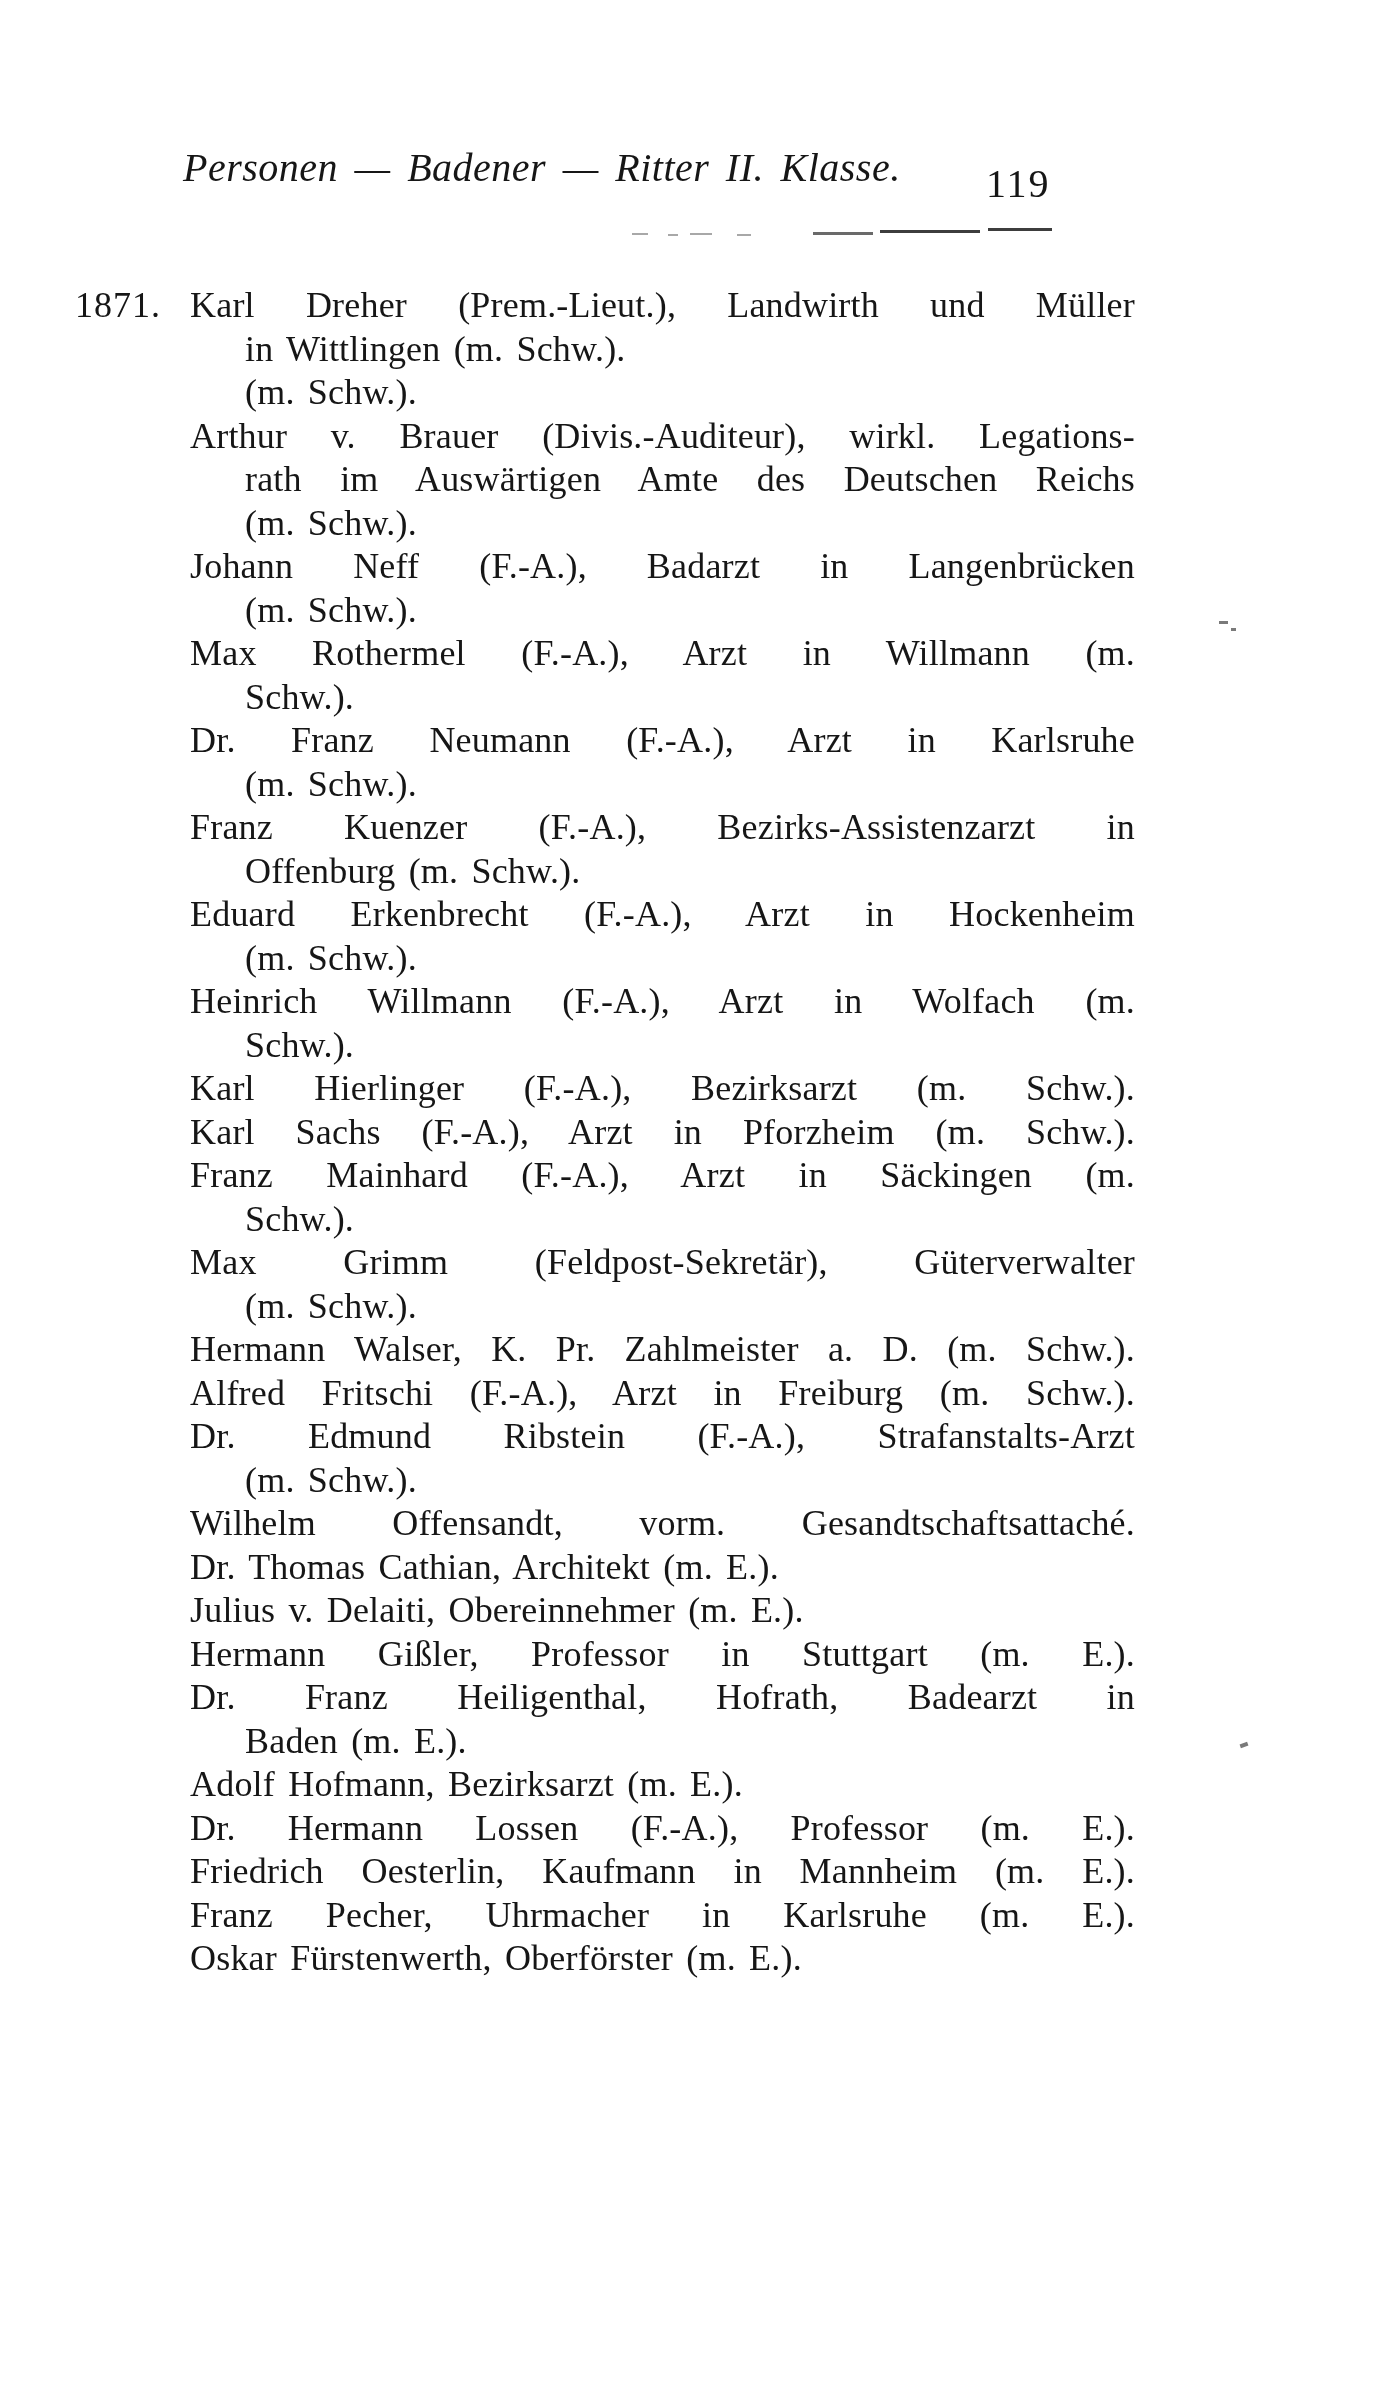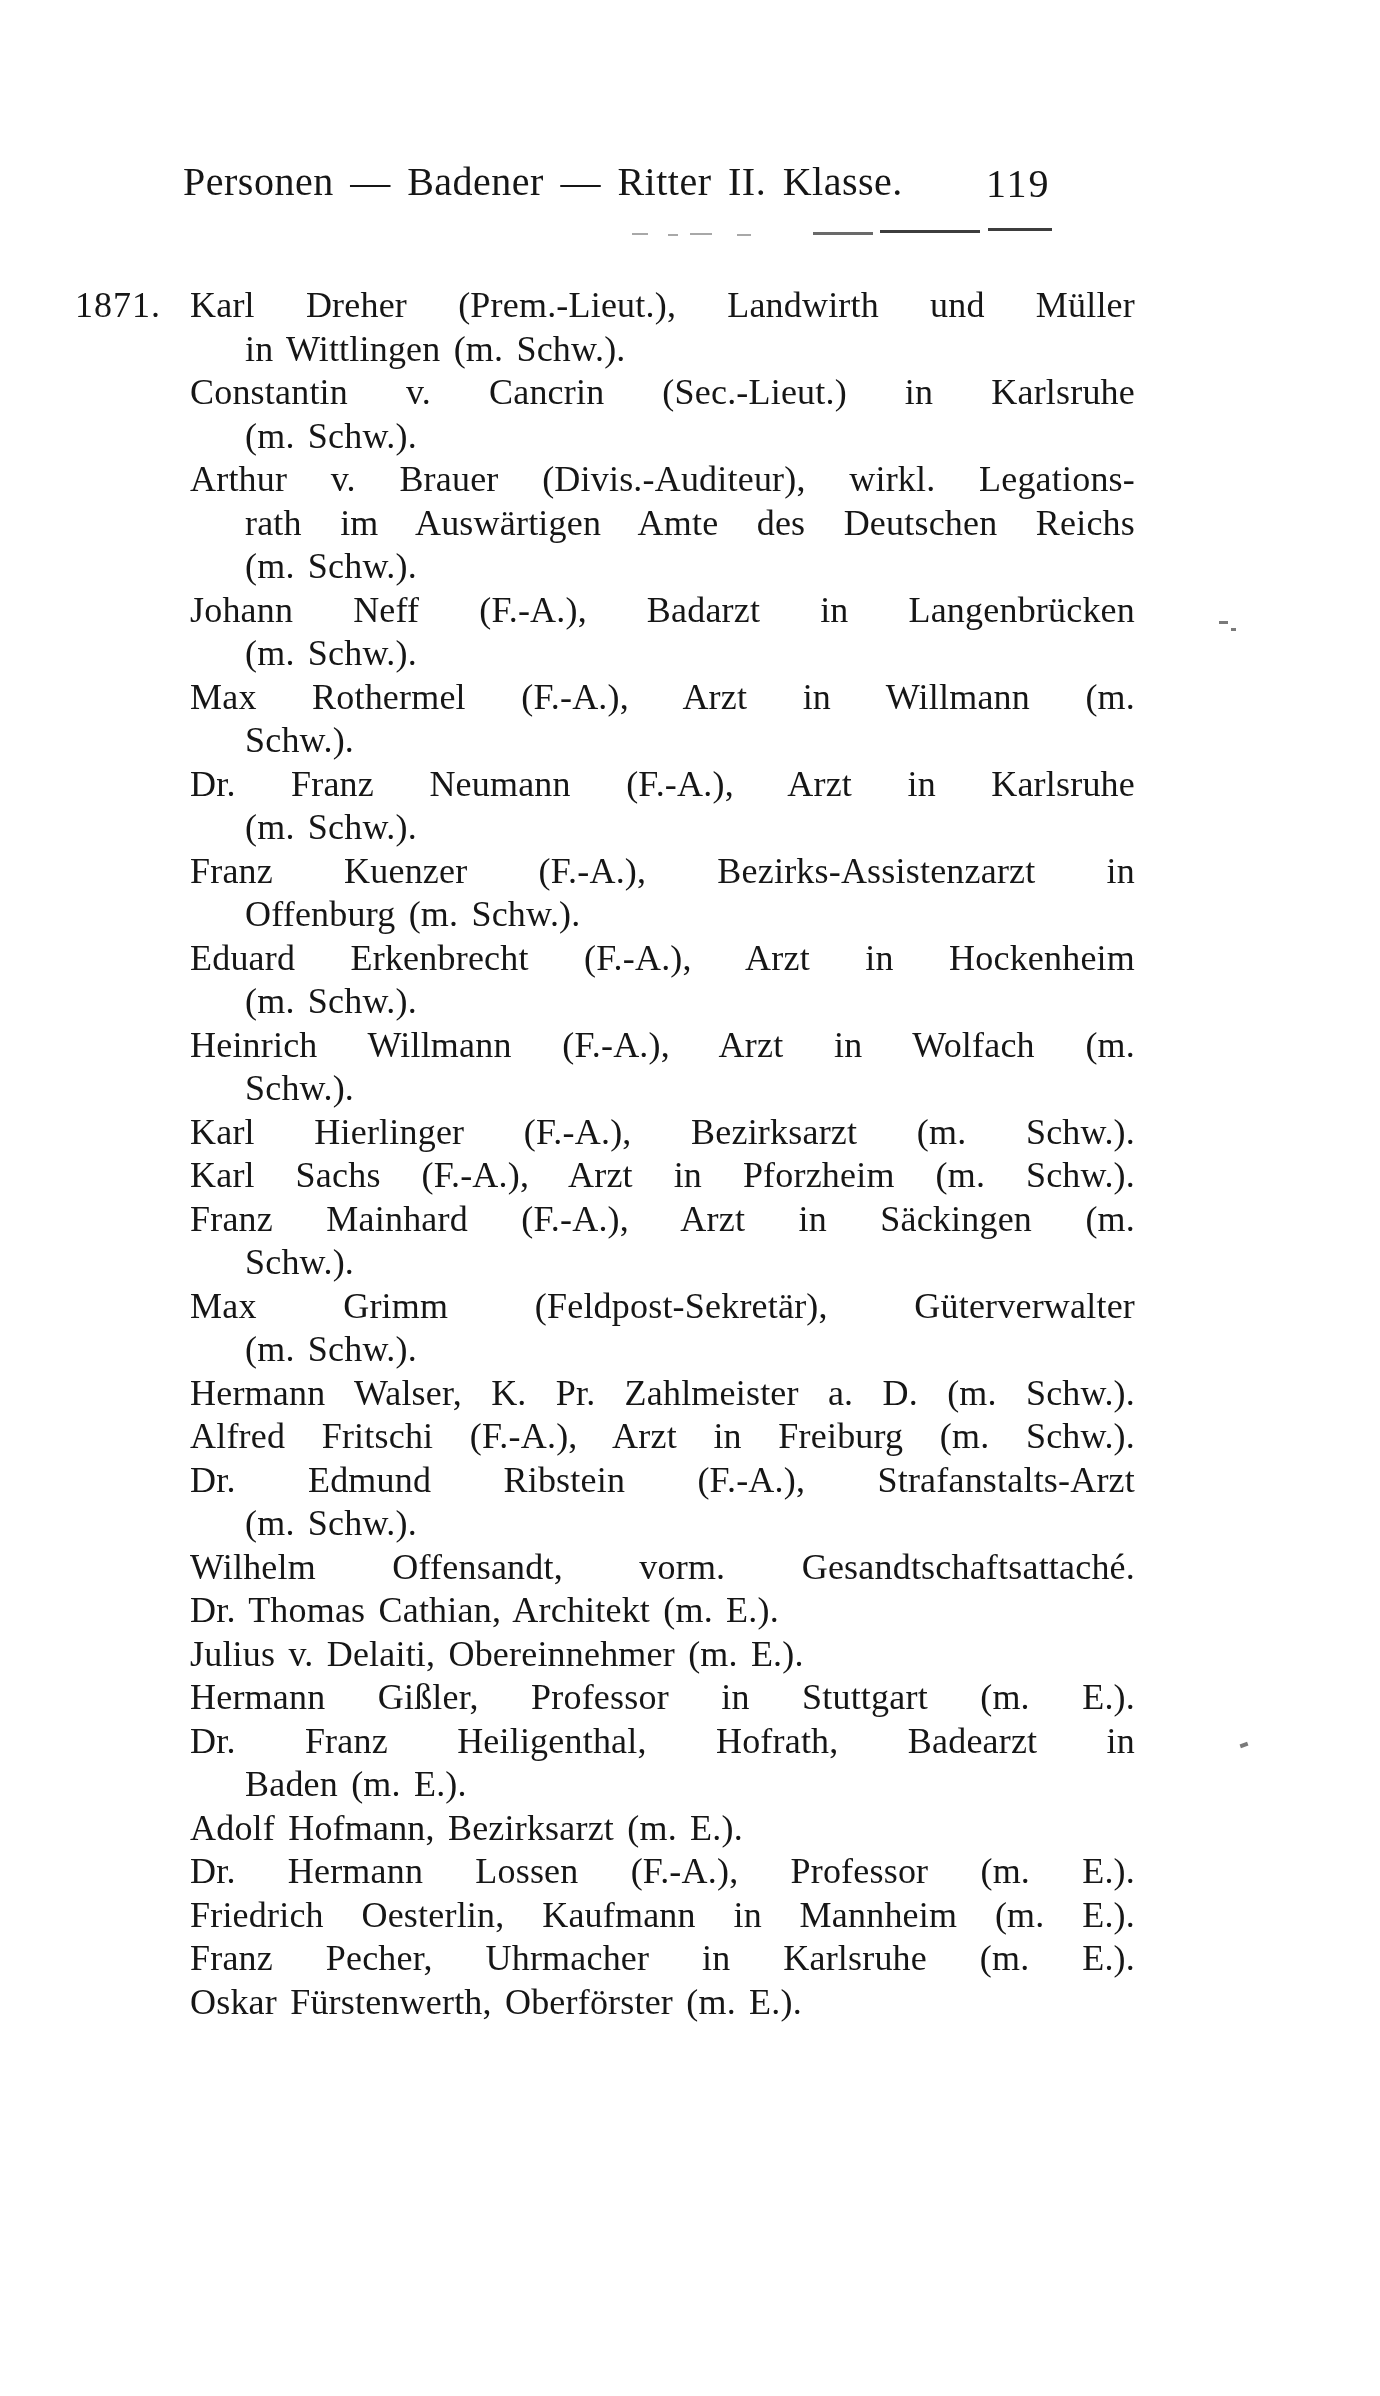--- a/index.html
+++ b/index.html
@@ -6,23 +6,24 @@
   body{
     width:1380px;height:2396px;
     background:var(--paper,#ffffff);
     position:relative;
     font-family:"Liberation Serif", serif;
     color:var(--ink,#161616);
     overflow:hidden;
   }
   .page{position:absolute;inset:0;}
   .running-title{
-    position:absolute;left:183px;top:158px;
+    position:absolute;left:183px;top:144px;
     font-size:40px;letter-spacing:.5px;word-spacing:6px;
     white-space:nowrap;
+    font-style:italic;
   }
   .page-number{
     position:absolute;left:986px;top:160px;
     font-size:40px;letter-spacing:2px;
   }
   .entries{
     position:absolute;left:75px;top:284px;width:1060px;
   }
   .line{
     position:relative;
@@ -58,21 +59,20 @@
   <div class="artifact dash faint" style="left:668px;top:234px;width:10px;height:2px;"></div>
   <div class="artifact dash faint" style="left:690px;top:233px;width:22px;height:2px;"></div>
   <div class="artifact dash faint" style="left:737px;top:234px;width:14px;height:2px;"></div>
   <div class="artifact dash" style="left:813px;top:232px;width:60px;height:3px;"></div>
   <div class="artifact dash dark" style="left:880px;top:230px;width:100px;height:3px;"></div>
   <div class="artifact dash dark" style="left:988px;top:228px;width:64px;height:3px;"></div>
 
   <div class="entries" id="entries">
       <div class="line ind0 j">Karl Dreher (Prem.-Lieut.), Landwirth und Müller<span class="num">1871.</span></div>
       <div class="line ind1">in Wittlingen (m. Schw.).</div>
-      <div class="line ind0 j">Constantin v. Cancrin (Sec.-Lieut.) in Karlsruhe</div>
       <div class="line ind1">(m. Schw.).</div>
       <div class="line ind0 j">Arthur v. Brauer (Divis.-Auditeur), wirkl. Legations-</div>
       <div class="line ind1 j">rath im Auswärtigen Amte des Deutschen Reichs</div>
       <div class="line ind1">(m. Schw.).</div>
       <div class="line ind0 j">Johann Neff (F.-A.), Badarzt in Langenbrücken</div>
       <div class="line ind1">(m. Schw.).</div>
       <div class="line ind0 j">Max Rothermel (F.-A.), Arzt in Willmann (m.</div>
       <div class="line ind1">Schw.).</div>
       <div class="line ind0 j">Dr. Franz Neumann (F.-A.), Arzt in Karlsruhe</div>
       <div class="line ind1">(m. Schw.).</div>

